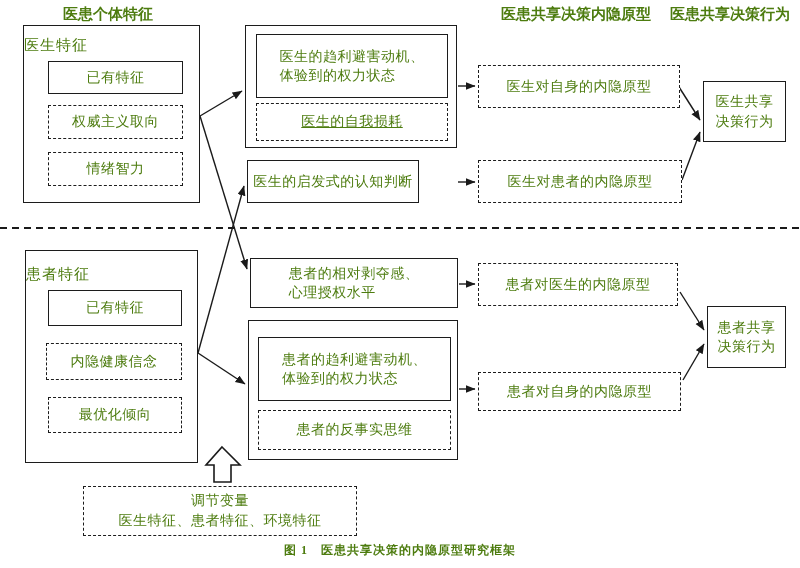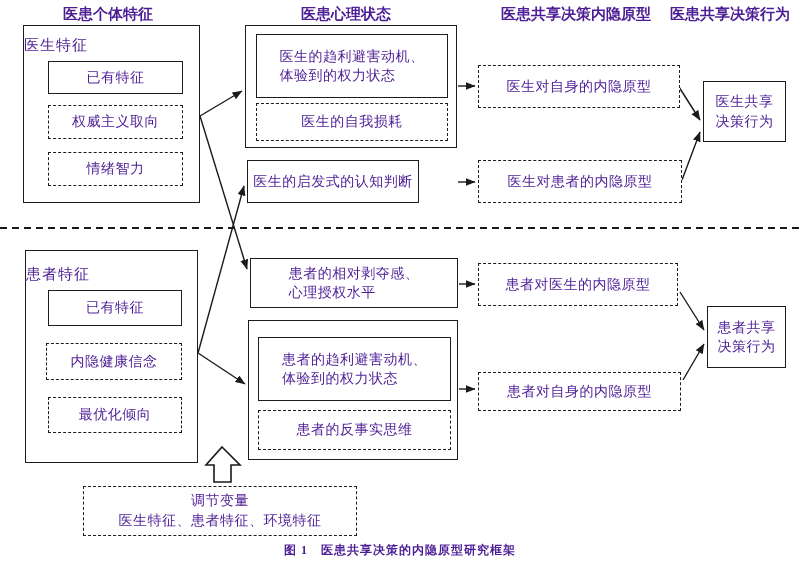--- a/index.html
+++ b/index.html
@@ -1,19 +1,19 @@
 <!DOCTYPE html>
 <html><head>
 <meta charset="utf-8">
 <style>
   html,body{margin:0;padding:0;background:#ffffff;}
   .stage{
     position:relative;width:800px;height:568px;background:#ffffff;
     font-family:"Liberation Serif","DejaVu Serif",serif;
-    color:#4c1d95;overflow:hidden;
+    color:#4d7c0f;overflow:hidden;
   }
   .hdr{
     position:absolute;top:5px;height:18px;line-height:18px;
     font-size:15px;font-weight:bold;text-align:center;white-space:nowrap;
   }
   .box{
     position:absolute;box-sizing:border-box;background:#ffffff;
     border:1.6px solid #1c1c1c;z-index:2;
   }
   .dashedb{border-style:dashed;}
@@ -61,21 +61,20 @@
     <line x1="679" y1="87" x2="700" y2="120" stroke="#1a1a1a" stroke-width="1.4" marker-end="url(#ah)"></line>
     <line x1="682" y1="180" x2="700" y2="132" stroke="#1a1a1a" stroke-width="1.4" marker-end="url(#ah)"></line>
 
     <line x1="680" y1="292" x2="704" y2="330" stroke="#1a1a1a" stroke-width="1.4" marker-end="url(#ah)"></line>
     <line x1="683" y1="380" x2="704" y2="344" stroke="#1a1a1a" stroke-width="1.4" marker-end="url(#ah)"></line>
 
     <polygon points="222,447 240,465 231,465 231,482 214,482 214,465 206,465" fill="#ffffff" stroke="#1a1a1a" stroke-width="1.6"></polygon>
   </svg>
 
   <div class="hdr" style="left:38px;width:140px;">医患个体特征</div>
-  <div class="hdr" style="left:276px;width:140px;">医患心理状态</div>
   <div class="hdr" style="left:494px;width:164px;">医患共享决策内隐原型</div>
   <div class="hdr" style="left:662px;width:136px;">医患共享决策行为</div>
 
   <div class="box" style="left:23px;top:25px;width:177px;height:178px;">
     <div class="panel-title" style="top:10px;">医生特征</div>
     <div class="box cc" style="left:24px;top:35px;width:135px;height:33px;">
       <span class="lbl">已有特征</span>
     </div>
     <div class="box dashedb cc" style="left:24px;top:126px;width:135px;height:34px;">
       <span class="lbl">情绪智力</span>
@@ -98,21 +97,21 @@
     </div>
   </div>
 
   <div class="box" style="left:245px;top:25px;width:212px;height:123px;">
     <div class="box cc" style="left:10px;top:8px;width:192px;height:64px;">
       <div class="lbl twoline">
         <span>医生的趋利避害动机、</span><br>
         <span>体验到的权力状态</span>
       </div>
     </div>
-    <div class="box dashedb cc" style="left:10px;top:77px;width:192px;height:38px;">
+    <div class="box dashedb cc" style="left:10px;top:77px;width:192px;height:38px;text-decoration:underline;">
       <span class="lbl">医生的自我损耗</span>
     </div>
   </div>
 
   <div class="box cc" style="left:247px;top:160px;width:172px;height:43px;">
     <span class="lbl">医生的启发式的认知判断</span>
   </div>
 
   <div class="box cc" style="left:250px;top:258px;width:208px;height:50px;">
     <div class="lbl twoline">

